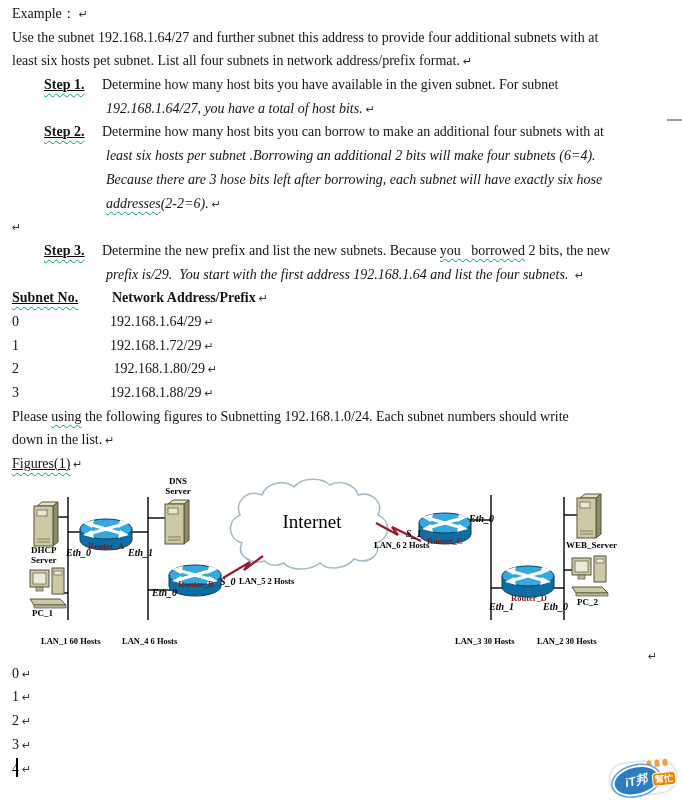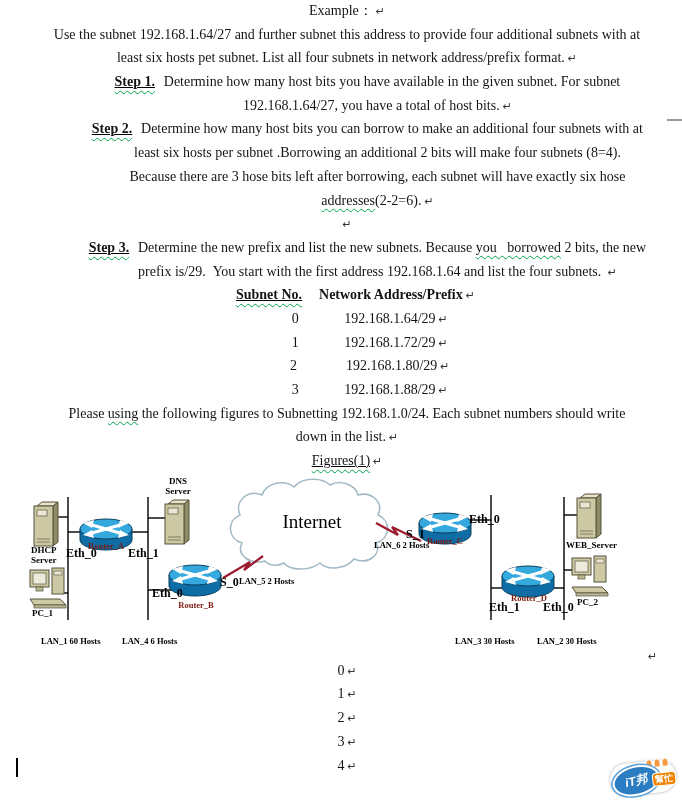--- a/index.html
+++ b/index.html
@@ -3,42 +3,42 @@
 <meta charset="utf-8">
 <style>
   html,body { margin:0; padding:0; }
   body {
     width:682px; height:800px; overflow:hidden; position:relative;
     background:#ffffff;
     font-family:"Liberation Serif","DejaVu Serif",serif;
     font-size:14px; color:#141414;
   }
   .flow { position:absolute; top:1px; left:0; width:682px; }
-  .row { padding-left:12px; height:23.7px; line-height:20px; white-space:nowrap;text-align:center; }
-  .row.cont { padding-left:73px; }
+  .row { padding-left:12px; height:23.7px; line-height:25px; white-space:nowrap; }
+  .row.cont { padding-left:106px;font-style:italic; }
   .head { display:inline-block; width:58px; font-weight:bold;margin-left:32px; }
   .b { font-weight:bold;margin-top:43px; }
   .u { text-decoration:underline; text-decoration-color:#000; text-decoration-thickness:1px; }
   .sq { text-decoration:underline wavy #00a650; text-decoration-thickness:1px; text-underline-offset:3.5px; }
   .spell { text-decoration:underline wavy #00a650; text-decoration-thickness:1px; text-underline-offset:2.5px; }
   .col1 { display:inline-block; width:100px; }
   .colnum { display:inline-block; width:98px; }
   .pm { font-family:"DejaVu Sans",sans-serif; font-size:11px; color:#333; margin-left:3px; }
   .rel { position:relative; }
   .caret { position:absolute; left:16px; top:2px; width:1.5px; height:19px; background:#000; }
   .corner-dash { position:absolute; left:667px; top:119px; width:15px; height:2px; background:#999; }
 
   
   .diagram { position:relative; width:682px; height:186px; }
   .diagram svg { position:absolute; left:0; top:0; }
   .lbl { position:absolute; font-family:"Liberation Serif",serif; font-weight:bold;
          font-size:9px; line-height:10.5px; white-space:nowrap; color:#000; }
   .lbl.ctr { text-align:center; }
   .lbl.r { color:#7a1a10; font-size:8.5px; }
-  .lbl.e { font-size:12px; }
+  .lbl.e { font-size:10px;font-style:italic; }
   .lbl.lan { font-size:8.5px; }
   .lbl.inet { font-weight:normal; font-size:19px; line-height:24px; }
   .fig-pm { position:absolute; left:645px; top:175px; }
 
   
   .wm { position:absolute; left:604px; top:756px; width:78px; height:42px; }
   .wm-bubble { position:absolute; left:6px; top:6px; width:66px; height:32px; background:#fff;
                border-radius:16px; box-shadow:0 0 3px rgba(150,150,150,.85); transform:rotate(-6deg); }
   .wm-oval { position:absolute; left:2px; top:3px; width:44px; height:26px; background:#2b7cc0;
              border-radius:50%; transform:rotate(-8deg); display:flex; align-items:center;
@@ -72,21 +72,21 @@
     <span class="head"><span class="u"><span class="sq">Step 1.</span></span></span><span>Determine how many host bits you have available in the given subnet. For subnet</span>
   </div>
   <div class="row cont">
     <span>192.168.1.64/27, you have a total of host bits.</span><span class="pm">↵</span>
   </div>
 
   <div class="row">
     <span class="head"><span class="u"><span class="sq">Step 2.</span></span></span><span>Determine how many host bits you can borrow to make an additional four subnets with at</span>
   </div>
   <div class="row cont">
-    <span>least six hosts per subnet .Borrowing an additional 2 bits will make four subnets (8=4).</span>
+    <span>least six hosts per subnet .Borrowing an additional 2 bits will make four subnets (6=4).</span>
   </div>
   <div class="row cont">
     <span>Because there are 3 hose bits left after borrowing, each subnet will have exactly six hose</span>
   </div>
   <div class="row cont">
     <span class="spell">addresses</span><span>(2-2=6).</span><span class="pm">↵</span>
   </div>
 
   <div class="row">
     <span class="pm" style="margin-left:0">↵</span>
@@ -204,21 +204,21 @@
         <div>Server</div>
     </div>
     <div class="lbl" style="left:566px; top:65px;">WEB_Server</div>
     <div class="lbl" style="left:32px; top:133px;">PC_1</div>
     <div class="lbl" style="left:577px; top:122px;">PC_2</div>
 
     <div class="lbl r ctr" style="left:82px; top:66px; width:48px;">Router_A</div>
     <div class="lbl e" style="left:66px; top:73px;">Eth_0</div>
     <div class="lbl e" style="left:128px; top:73px;">Eth_1</div>
 
-    <div class="lbl r ctr" style="left:172px; top:125px; width:48px;">Router_B</div>
+    <div class="lbl r ctr" style="left:172px; top:104px; width:48px;">Router_B</div>
     <div class="lbl e" style="left:152px; top:113px;">Eth_0</div>
     <div class="lbl e" style="left:220px; top:102px;">S_0</div>
     <div class="lbl lan" style="left:239px; top:101px;">LAN_5 2 Hosts</div>
 
     <div class="lbl r ctr" style="left:421px; top:61px; width:48px;">Router_C</div>
     <div class="lbl e" style="left:406px; top:54px;">S_1</div>
     <div class="lbl e" style="left:469px; top:39px;">Eth_0</div>
     <div class="lbl lan" style="left:367px; top:65px;margin-left:7px;">LAN_6 2 Hosts</div>
 
     <div class="lbl r ctr" style="left:505px; top:118px; width:48px;">Router_D</div>

